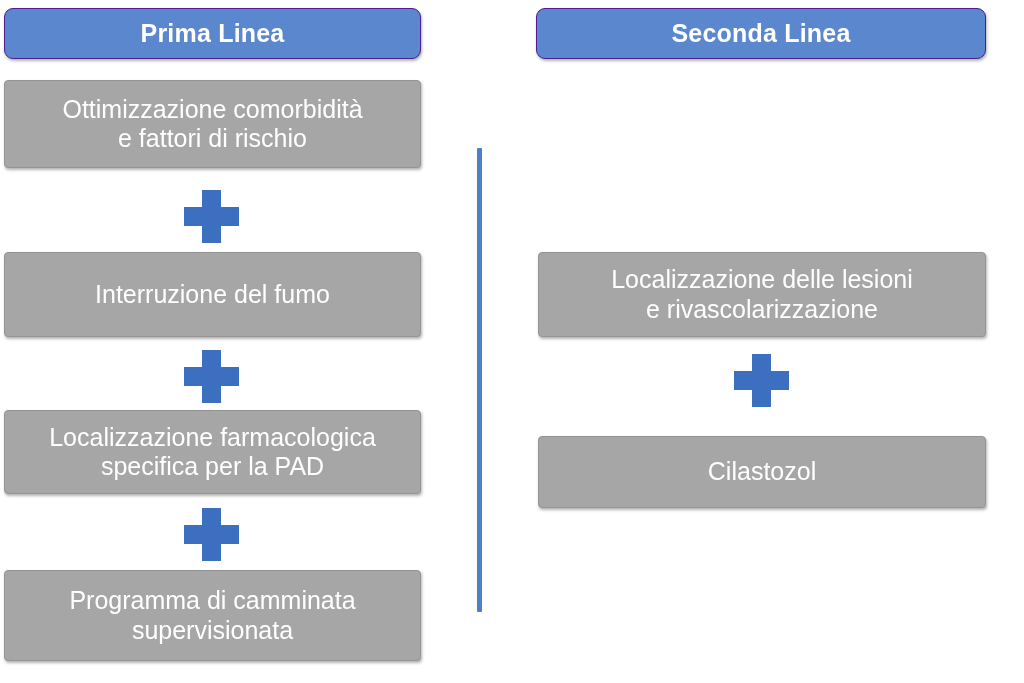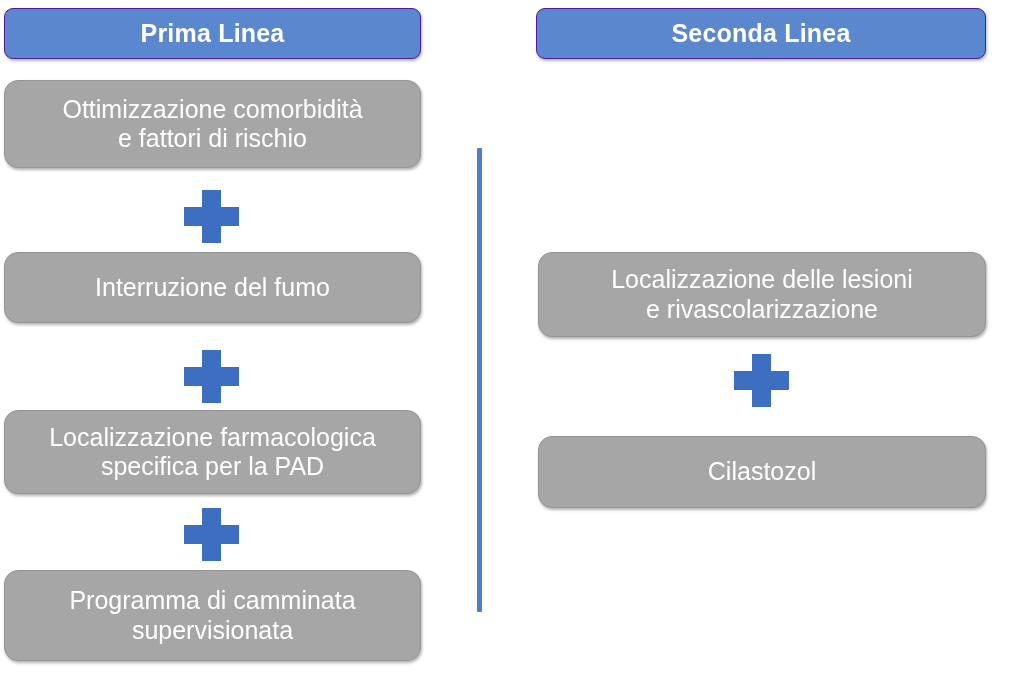--- a/index.html
+++ b/index.html
@@ -21,21 +21,21 @@
     position: relative;
     width: 1024px;
     height: 683px;
     background: #ffffff;
   }
 
   
 
   .node {
     position: absolute;
-    border-radius: 14px;
+    border-radius: 4px;
     display: flex;
     align-items: center;
     justify-content: center;
     text-align: center;
     color: #ffffff;
     line-height: 1.18;
     box-shadow: 1px 2px 3px rgba(0,0,0,0.30);
     padding: 4px 14px;
     white-space: pre-line;
   }
@@ -88,21 +88,21 @@
     background: #4E7FC4;
     border-radius: 1px;
   }
 
   
 
   #header-left   { left: 4px;   top: 8px;   width: 417px; height: 51px; }
   #header-right  { left: 536px; top: 8px;   width: 450px; height: 51px; }
 
   #left-step-1   { left: 4px;   top: 80px;  width: 417px; height: 88px; }
-  #left-step-2   { left: 4px;   top: 252px; width: 417px; height: 71px; text-align: center; }
+  #left-step-2   { left: 4px;   top: 252px; width: 417px; height: 85px; text-align: center; }
   #left-step-3   { left: 4px;   top: 410px; width: 417px; height: 84px; }
   #left-step-4   { left: 4px;   top: 570px; width: 417px; height: 91px; }
 
   #left-plus-1   { left: 184px; top: 190px; }
   #left-plus-2   { left: 184px; top: 350px; }
   #left-plus-3   { left: 184px; top: 508px; }
 
   #right-step-1  { left: 538px; top: 252px; width: 448px; height: 85px; }
   #right-step-2  { left: 538px; top: 436px; width: 448px; height: 72px; }
 

